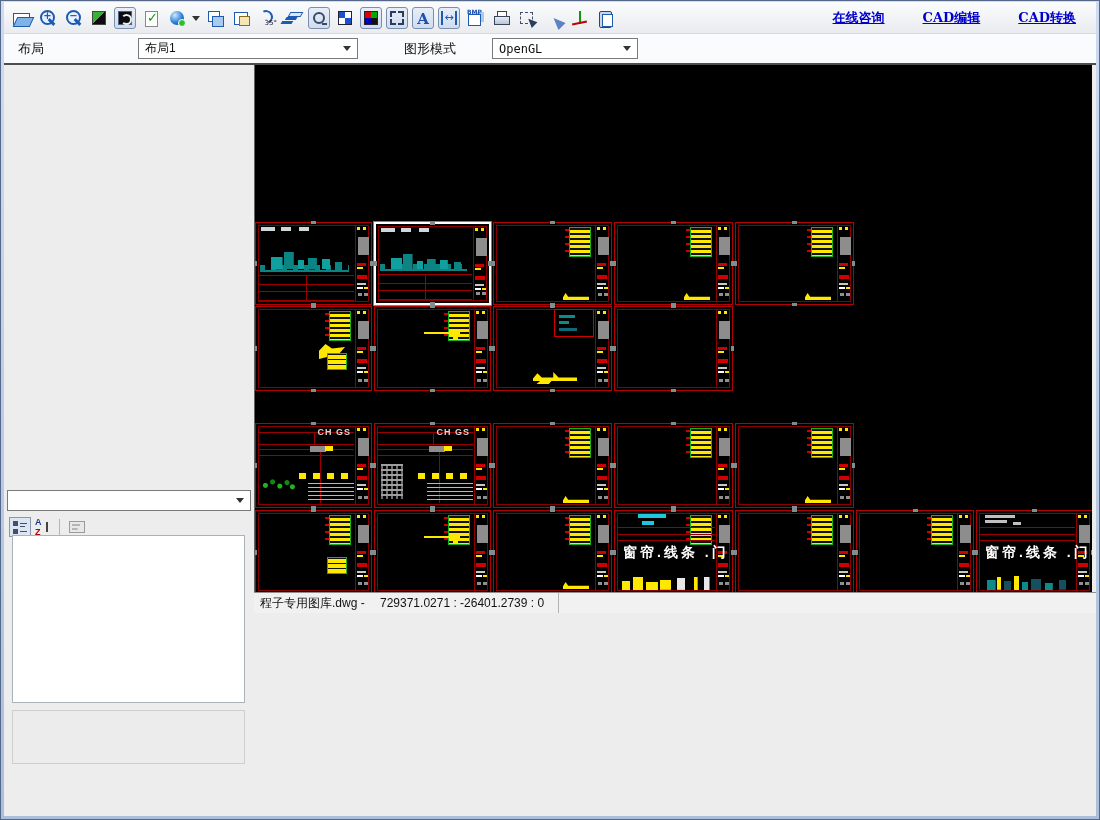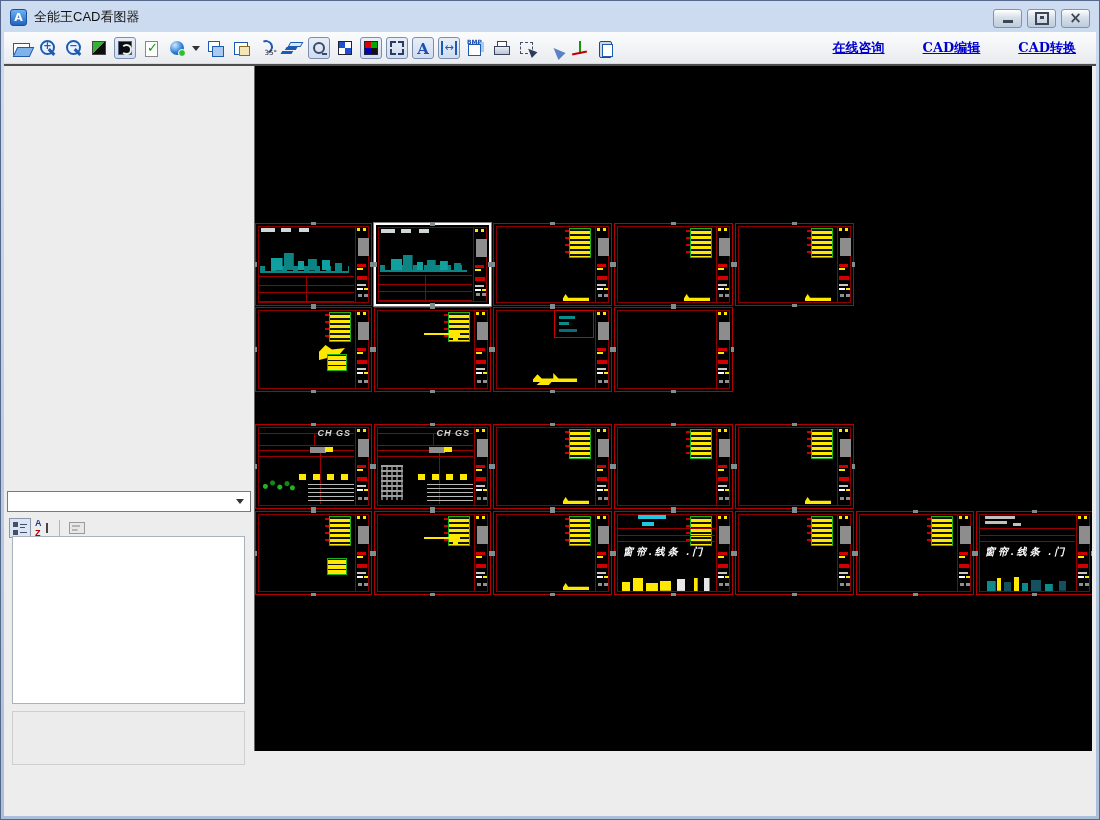--- a/index.html
+++ b/index.html
@@ -91,21 +91,21 @@
     linear-gradient(#44506a,#44506a) 7px 3px/7px 1px no-repeat,linear-gradient(#44506a,#44506a) 7px 6px/5px 1px no-repeat,
     linear-gradient(#44506a,#44506a) 7px 11px/7px 1px no-repeat,linear-gradient(#44506a,#44506a) 7px 14px/5px 1px no-repeat;}
   .pg-az{background:linear-gradient(#444,#444) 14px 4px/2px 10px no-repeat;}
   .pg-az::before{content:"A";position:absolute;top:-1px;left:3px;font-size:9px;font-weight:bold;color:#1a3a8c;}
   .pg-az::after{content:"Z";position:absolute;bottom:-1px;left:3px;font-size:9px;font-weight:bold;color:#b00000;}
   .pgsep{width:1px;height:16px;background:#b5b5b5;margin:0 6px;}
   .pg-prop::before{content:"";position:absolute;inset:3px 2px;border:1px solid #9a9a9a;background:linear-gradient(#b5b5b5,#b5b5b5) 2px 2px/60% 2px no-repeat,linear-gradient(#b5b5b5,#b5b5b5) 2px 6px/40% 2px no-repeat;background-color:#e8e8e8;}
   .sb-list{position:absolute;left:8px;top:470px;width:233px;height:168px;background:#fff;border:1px solid #aab2bb;}
   .sb-desc{position:absolute;left:8px;top:645px;width:233px;height:54px;background:#ececec;border:1px solid #cfcfcf;}
   .canvascol{flex:1;display:flex;flex-direction:column;}
-  .canvas{position:relative;width:838px;height:685px;background:#000;border-left:1px solid #666;overflow:hidden;font-style:italic;}
+  .canvas{position:relative;width:838px;height:527px;background:#000;border-left:1px solid #666;overflow:hidden;}
   
   .statusbar{height:21px;background:#f1f1f1;border-top:1px solid #8e8e8e;display:flex;align-items:center;font-size:12px;color:#111;padding-left:6px;}
   .sb-file{min-width:114px;}
   .sb-coords{padding:0 14px 0 6px;border-right:1px solid #b3b3b3;height:100%;display:flex;align-items:center;}
   
   .sheet{position:absolute;background:#000;border:1px solid #b40000;}
   .sheet::before{content:"";position:absolute;inset:2px;border:1px solid #8a0000;}
   .sheet.selected{border:2px solid #fff;box-shadow:0 0 0 1px rgba(255,255,255,.5);}
   .sheet::after{content:"";position:absolute;inset:-2px;pointer-events:none;background:
     linear-gradient(#7d8f8f,#7d8f8f) 50% 0/5px 3px no-repeat,
@@ -195,35 +195,26 @@
     linear-gradient(#ffe800,#ffe800) 15% 100%/5% 85% no-repeat,
     linear-gradient(#15505f,#15505f) 24% 100%/8% 60% no-repeat,
     linear-gradient(#ffe800,#ffe800) 35% 100%/6% 95% no-repeat,
     linear-gradient(#0d8a8a,#0d8a8a) 46% 100%/7% 55% no-repeat,
     linear-gradient(#15505f,#15505f) 60% 100%/12% 75% no-repeat,
     linear-gradient(#0d8a8a,#0d8a8a) 76% 100%/9% 50% no-repeat,
     linear-gradient(#15505f,#15505f) 92% 100%/8% 65% no-repeat;}
   .f-ybottom{right:22px;bottom:4px;width:26px;height:7px;background:#ffe800;clip-path:polygon(0 60%,10% 0,20% 55%,100% 55%,100% 100%,0 100%);}
   .sheet-label{position:absolute;z-index:3;}
   .v-chgs .sheet-label{top:3px;right:20px;color:#d8d8d8;font-size:9px;font-weight:bold;letter-spacing:1px;}
-  .v-curtain .sheet-label{top:40%;left:8px;color:#fff;font-size:10px;font-weight:bold;letter-spacing:3px;white-space:nowrap;}
+  .v-curtain .sheet-label{top:40%;left:8px;color:#fff;font-size:14px;font-weight:bold;letter-spacing:3px;white-space:nowrap;}
 </style>
 </head>
 <body>
 
 <div class="win">
-  <div class="titlebar">
-    <span class="appicon"></span>
-    <span class="title">全能王CAD看图器</span>
-    <span class="winbtns">
-      <span class="wbtn min"></span>
-      <span class="wbtn max"></span>
-      <span class="wbtn close"></span>
-    </span>
-  </div>
   <div class="toolbar">
     <span class="tbicons" id="tbicons">
         <span class="tbtn i-open-file"></span>
         <span class="tbtn i-zoom-in"></span>
         <span class="tbtn i-zoom-out"></span>
         <span class="tbtn i-invert-background"></span>
         <span class="tbtn i-black-background pressed"></span>
         <span class="tbtn i-check-drawing"></span>
         <span class="tbtn i-render-mode"></span>
         <span class="tb-caret"></span>
@@ -243,20 +234,32 @@
         <span class="tbtn i-select-cursor"></span>
         <span class="tbtn i-ucs-axes"></span>
         <span class="tbtn i-clipboard"></span>
       </span>
     <span class="tblinks" id="tblinks">
         <a class="tblink" href="#">在线咨询</a>
         <a class="tblink" href="#">CAD编辑</a>
         <a class="tblink" href="#">CAD转换</a>
       </span>
   </div>
+  <div class="layoutbar">
+    <span class="lbl">布局</span>
+    <span class="combo layoutcombo">
+      <span>布局1</span>
+      <span class="arrow"></span>
+    </span>
+    <span class="lbl mode">图形模式</span>
+    <span class="combo modecombo">
+      <span class="mono">OpenGL</span>
+      <span class="arrow"></span>
+    </span>
+  </div>
   <div class="main">
     <div class="sidebar">
       <div class="combo sb-combo">
         <span></span>
         <span class="arrow"></span>
       </div>
       <div class="pgbar">
         <span class="pgbtn pg-cat active"></span>
         <span class="pgbtn pg-az"></span>
         <span class="pgsep"></span>
@@ -377,15 +380,19 @@
             <i class="f f-strip"></i>
           </div>
           <div class="sheet v-curtain" style="left: 721px; top: 445px; width: 117px; height: 84px;">
             <i class="f f-graytext"></i>
             <i class="f f-toplines2"></i>
             <i class="f f-iconsmulti"></i>
             <i class="f f-strip"></i>
             <span class="sheet-label">窗帘.线条 .门</span>
           </div>
         </div>
+      <div class="statusbar">
+        <span class="sb-file">程子专用图库.dwg -</span>
+        <span class="sb-coords">729371.0271 : -26401.2739 : 0</span>
+      </div>
     </div>
   </div>
 </div>
 
 </body></html>

